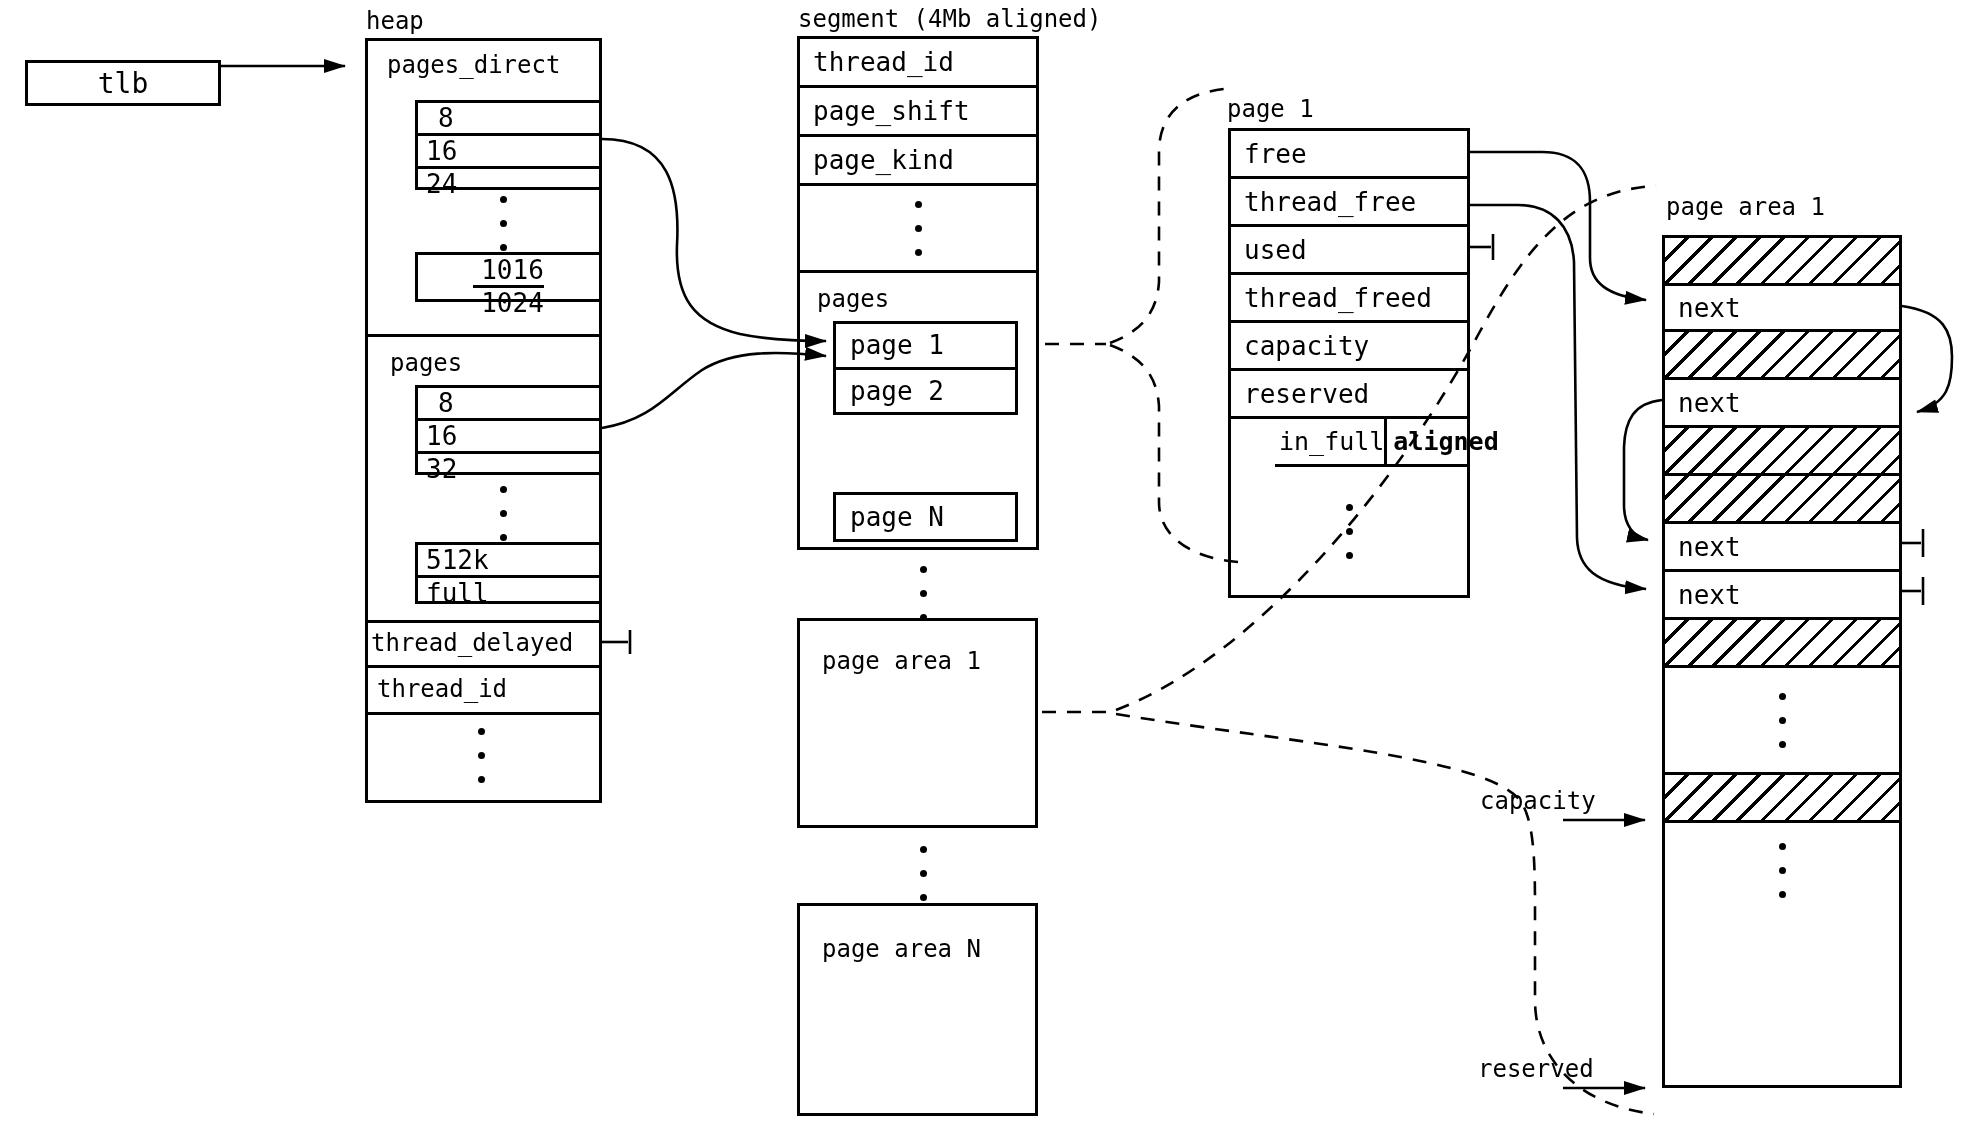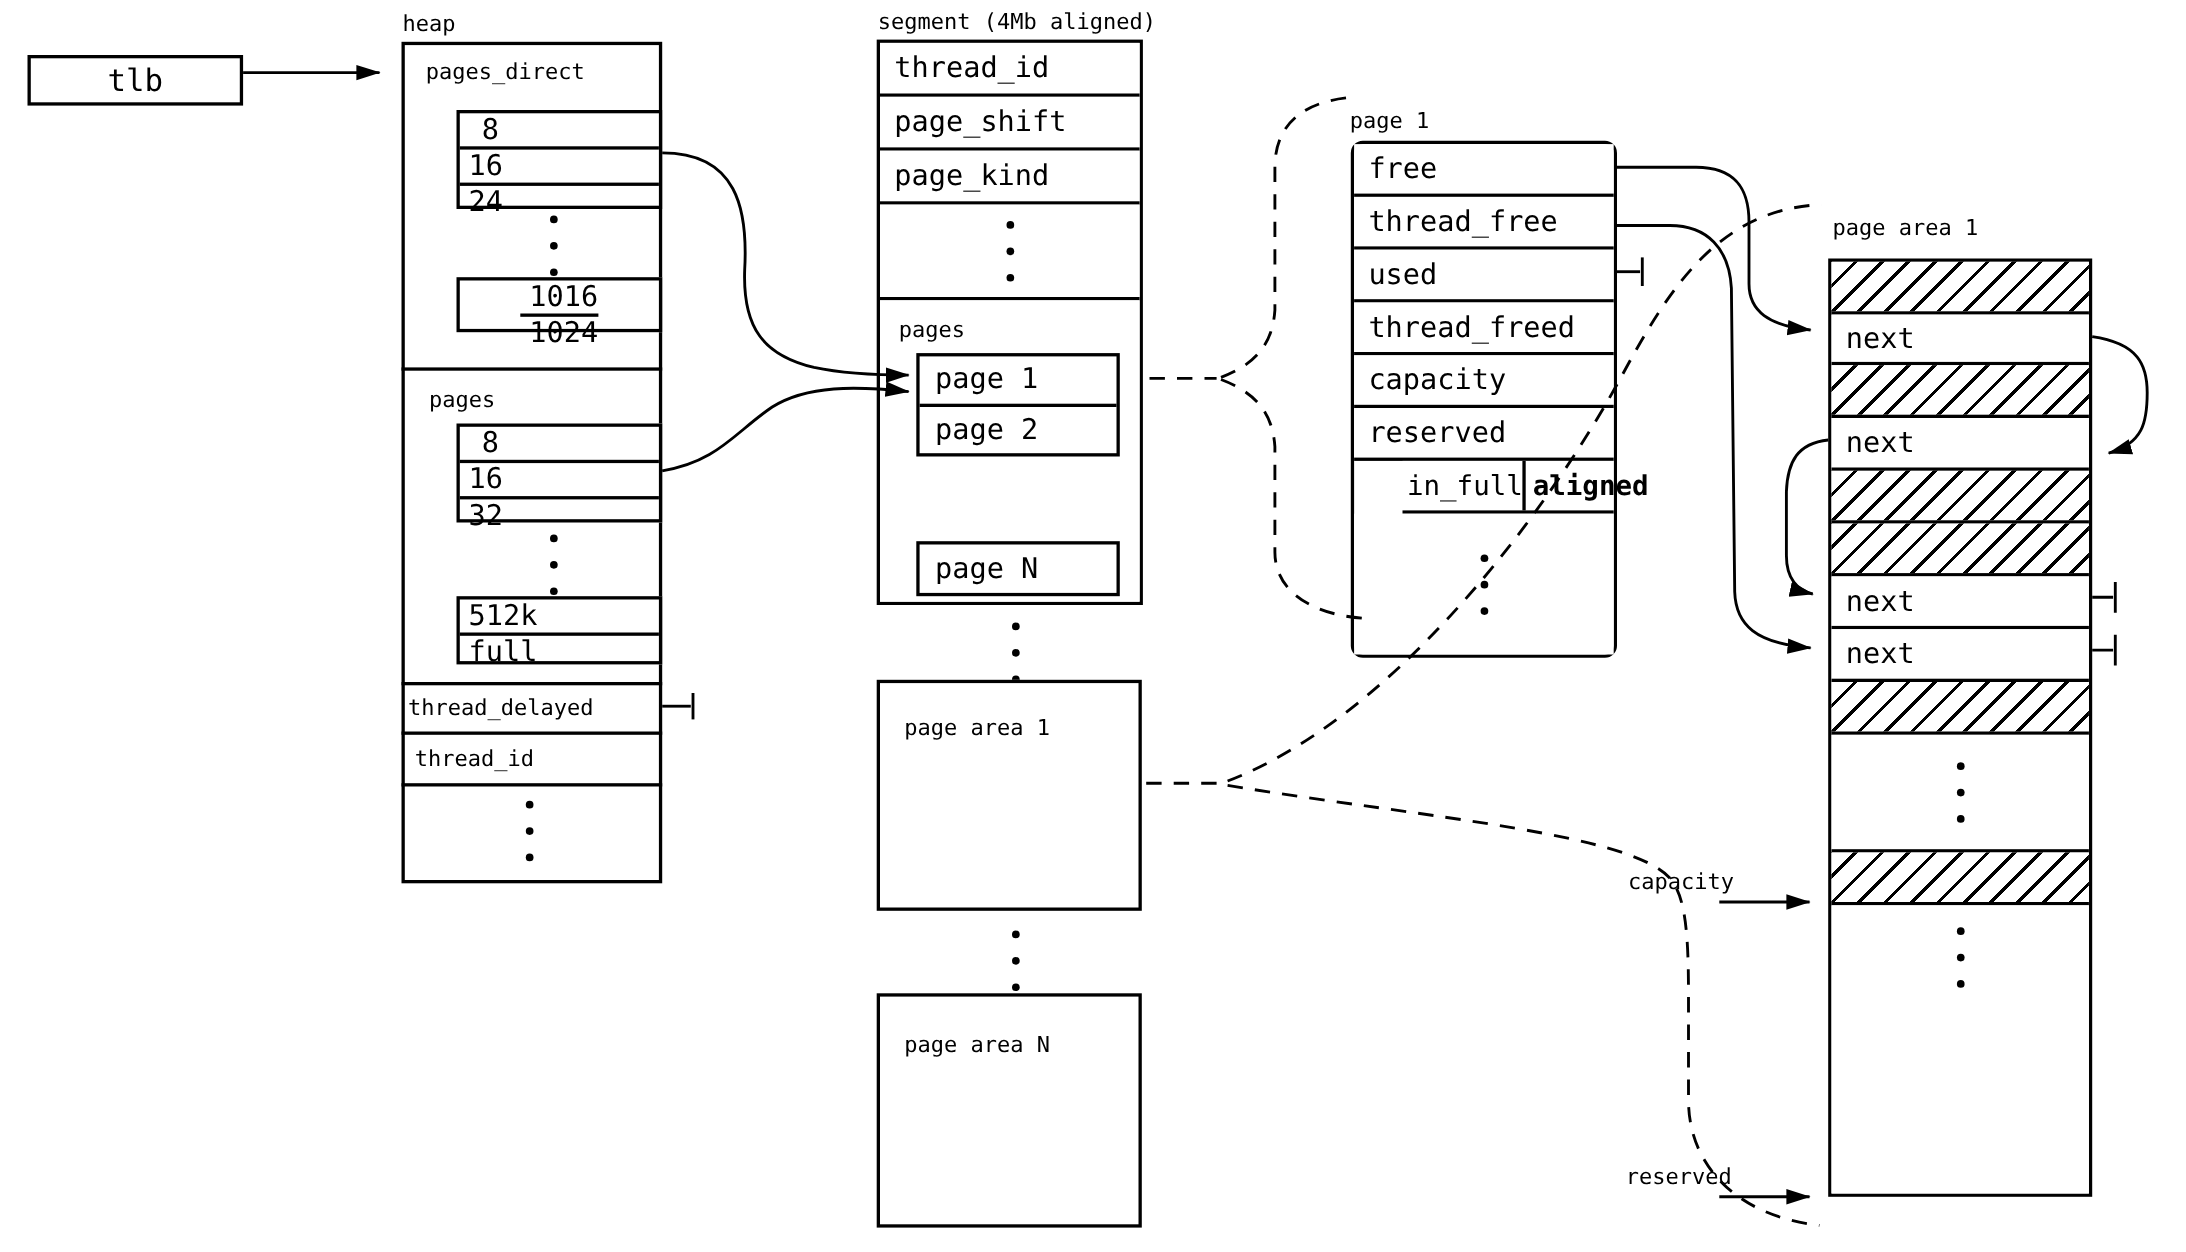--- a/index.html
+++ b/index.html
@@ -2,21 +2,21 @@
 <html><head>
 <meta charset="utf-8">
 <style>
   html,body{margin:0;padding:0;background:#fff;}
   .canvas{
     position:relative;width:1987px;height:1138px;background:#ffffff;
     font-family:"DejaVu Sans Mono","Liberation Mono",monospace;color:#000;
     overflow:hidden;
   }
   .box{position:absolute;border:3px solid #000;background:#fff;box-sizing:border-box;}
-  .lbl{position:absolute;font-size:20px;line-height:30px;white-space:pre;}
+  .lbl{position:absolute;font-size:24px;line-height:30px;white-space:pre;}
   .hline{position:absolute;height:3px;background:#000;}
   .stack{display:flex;flex-direction:column;height:100%;}
   .cell{box-sizing:border-box;border-bottom:3px solid #000;display:flex;align-items:center;
         padding-left:13px;font-size:26px;background:#fff;flex:0 0 auto;}
   .cell:last-child{border-bottom:none;}
   .hatch{background:repeating-linear-gradient(135deg,#fff 0px,#fff 14px,#000 14px,#000 17px);}
   .ibox{position:absolute;border:3px solid #000;box-sizing:border-box;background:#fff;
         display:flex;flex-direction:column;}
   .ibox .irow{flex:1 1 0;border-bottom:3px solid #000;display:flex;align-items:center;
         padding-left:8px;font-size:26px;box-sizing:border-box;}
@@ -31,21 +31,21 @@
   .split .half{display:flex;align-items:center;box-sizing:border-box;font-size:25px;}
   .split .half.l{width:125px;border-right:3px solid #000;padding-left:4px;}
   .split .half.r{flex:1;padding-left:6px;font-weight:bold;}
   .dotcell{justify-content:center;padding-left:0;}
 </style>
 </head>
 <body>
 
 <div class="canvas">
 
-  <div class="box" style="left:25px;top:50px;width:196px;height:46px;display:flex;align-items:center;justify-content:center;font-size:28px;">
+  <div class="box" style="left:25px;top:60px;width:196px;height:46px;display:flex;align-items:center;justify-content:center;font-size:28px;">
     <span>tlb</span>
   </div>
 
   <div class="lbl" style="left:366px;top:6px;">heap</div>
   <div class="box" style="left:365px;top:38px;width:237px;height:765px;"></div>
 
   <div class="lbl" style="left:387px;top:50px;">pages_direct</div>
 
   <div class="ibox" style="left:415px;top:100px;width:187px;height:90px;">
     <div class="irow">
@@ -163,21 +163,21 @@
       <i></i>
       <i></i>
       <i></i>
     </div>
 
   <div class="box" style="left:797px;top:903px;width:241px;height:213px;">
     <div class="lbl" style="left:22px;top:28px;">page area N</div>
   </div>
 
   <div class="lbl" style="left:1227px;top:94px;">page 1</div>
-  <div class="box" style="left:1228px;top:128px;width:242px;height:470px;border-radius:11px;">
+  <div class="box" style="left:1228px;top:128px;width:242px;height:470px;">
     <div class="stack">
       <div class="cell" style="height:48px;">
           <span>free</span>
         </div>
       <div class="cell" style="height:48px;">
           <span>thread_free</span>
         </div>
       <div class="cell" style="height:48px;">
           <span>used</span>
         </div>

